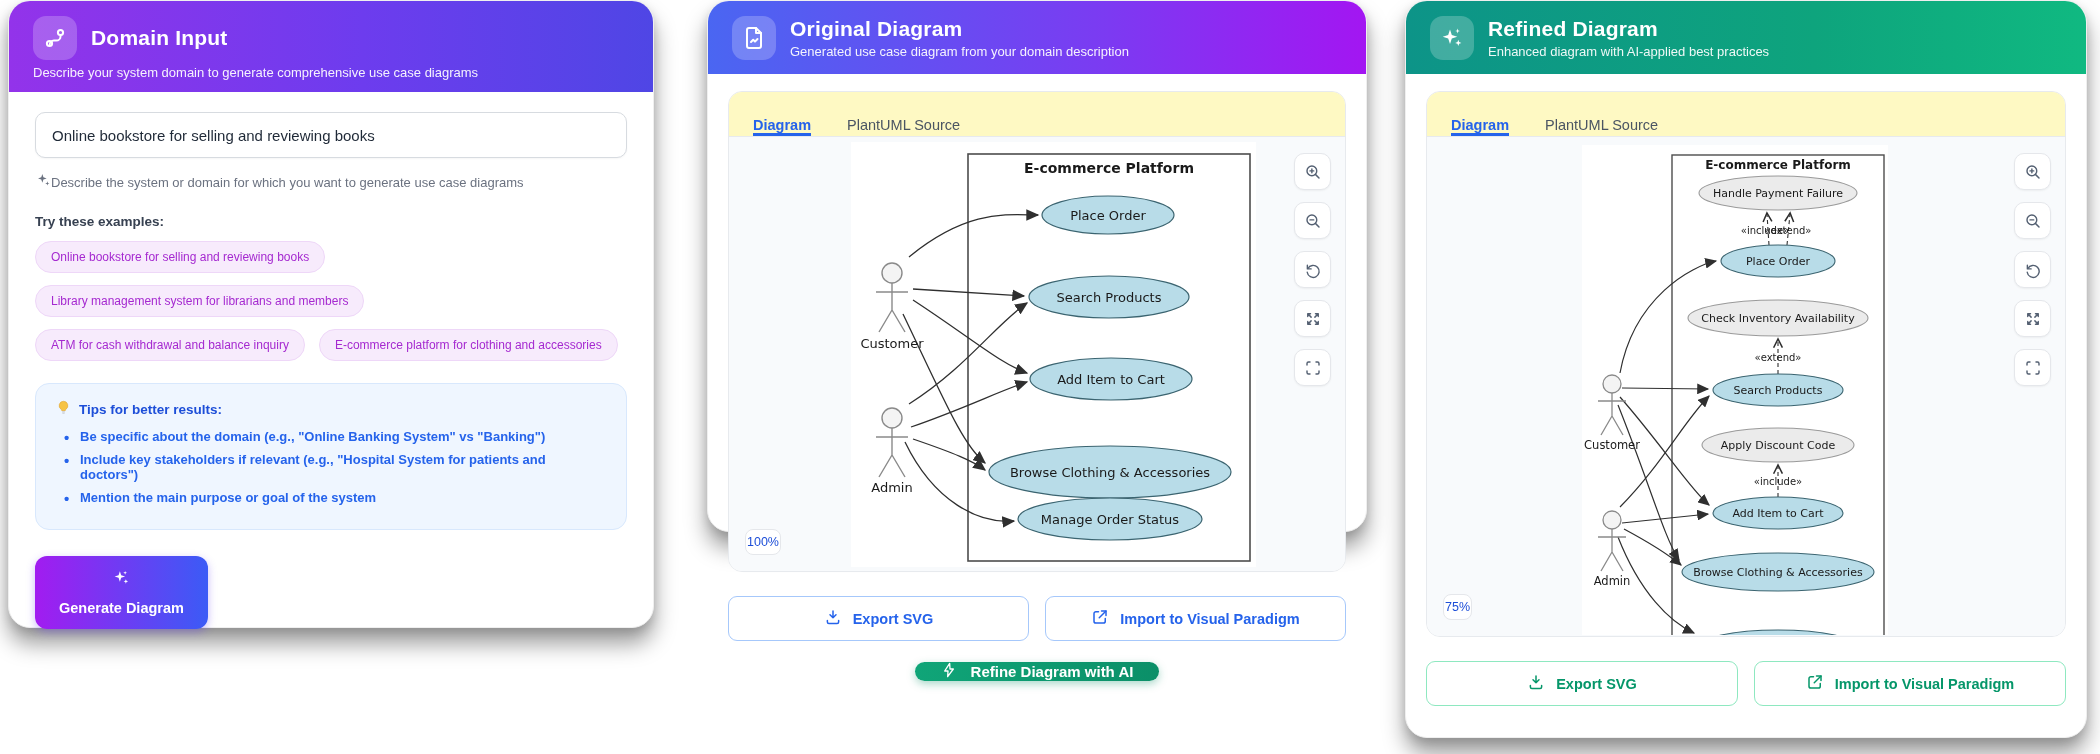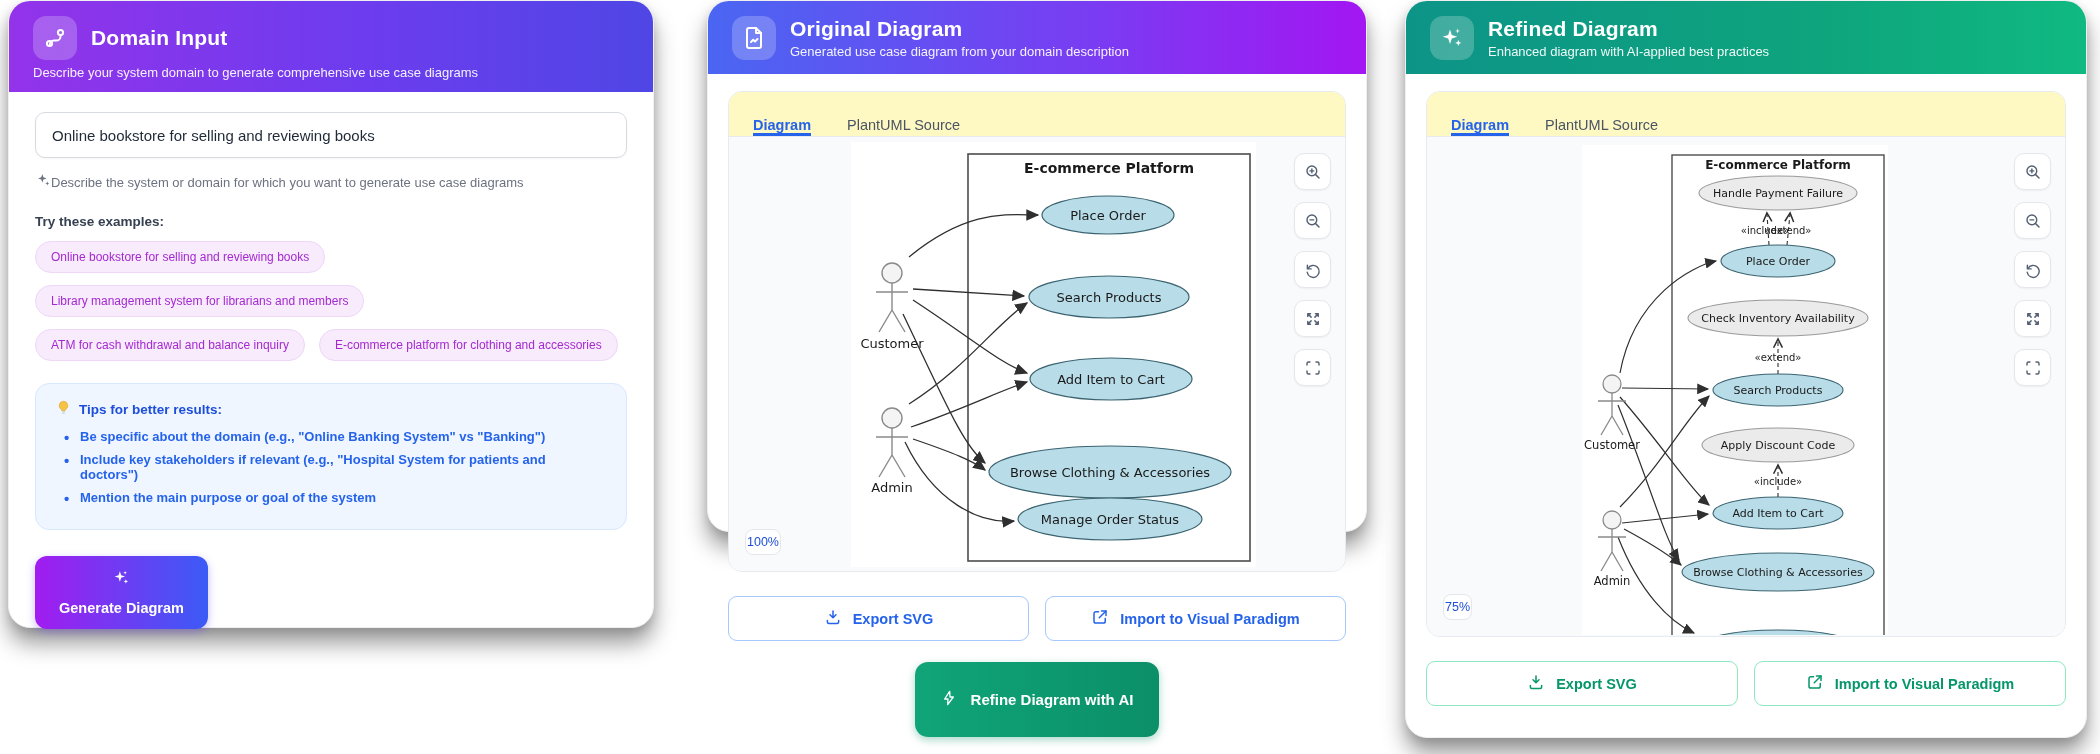--- a/index.html
+++ b/index.html
@@ -67,21 +67,21 @@
             box-shadow:0 1px 2px rgba(0,0,0,.05); }
   .zoom-badge { position:absolute; left:16px; bottom:16px; background:#fff; border:1px solid #e5e7eb;
                 border-radius:8px; padding:5px 1px; font-size:12.5px; color:#1d4ed8; }
   .export-row { display:flex; gap:16px; margin:24px 20px 0 20px; }
   .out-btn { flex:1; height:45px; background:#fff; border-radius:9px; display:flex; align-items:center;
              justify-content:center; gap:11px; font-size:14.5px; font-weight:bold; cursor:pointer; }
   .blue-out { border:1px solid #a6c8fb; color:#2563eb; }
   .green-out { border:1px solid #8ee8c0; color:#059669; }
   .refine-row { display:flex; justify-content:center; margin-top:21px; }
   .refine-btn { display:inline-flex; align-items:center; gap:14px; background:linear-gradient(90deg,#10a578,#0b8f68);
-                color:#fff; border:none; font-size:15px; font-weight:bold; padding:28px 26px; border-radius:13px;
+                color:#fff; border:none; font-size:15px; font-weight:bold; padding:0 26px; border-radius:13px;
                 cursor:pointer; font-family:"Liberation Sans",sans-serif; box-shadow:0 3px 8px rgba(10,140,100,.35); }
 
   
   svg text { font-family:"DejaVu Sans", sans-serif; fill:#1a1a1a; }
   .uc-title { font-weight:bold; }
 </style>
 </head>
 <body>
 
 <section class="card" id="card-domain">

